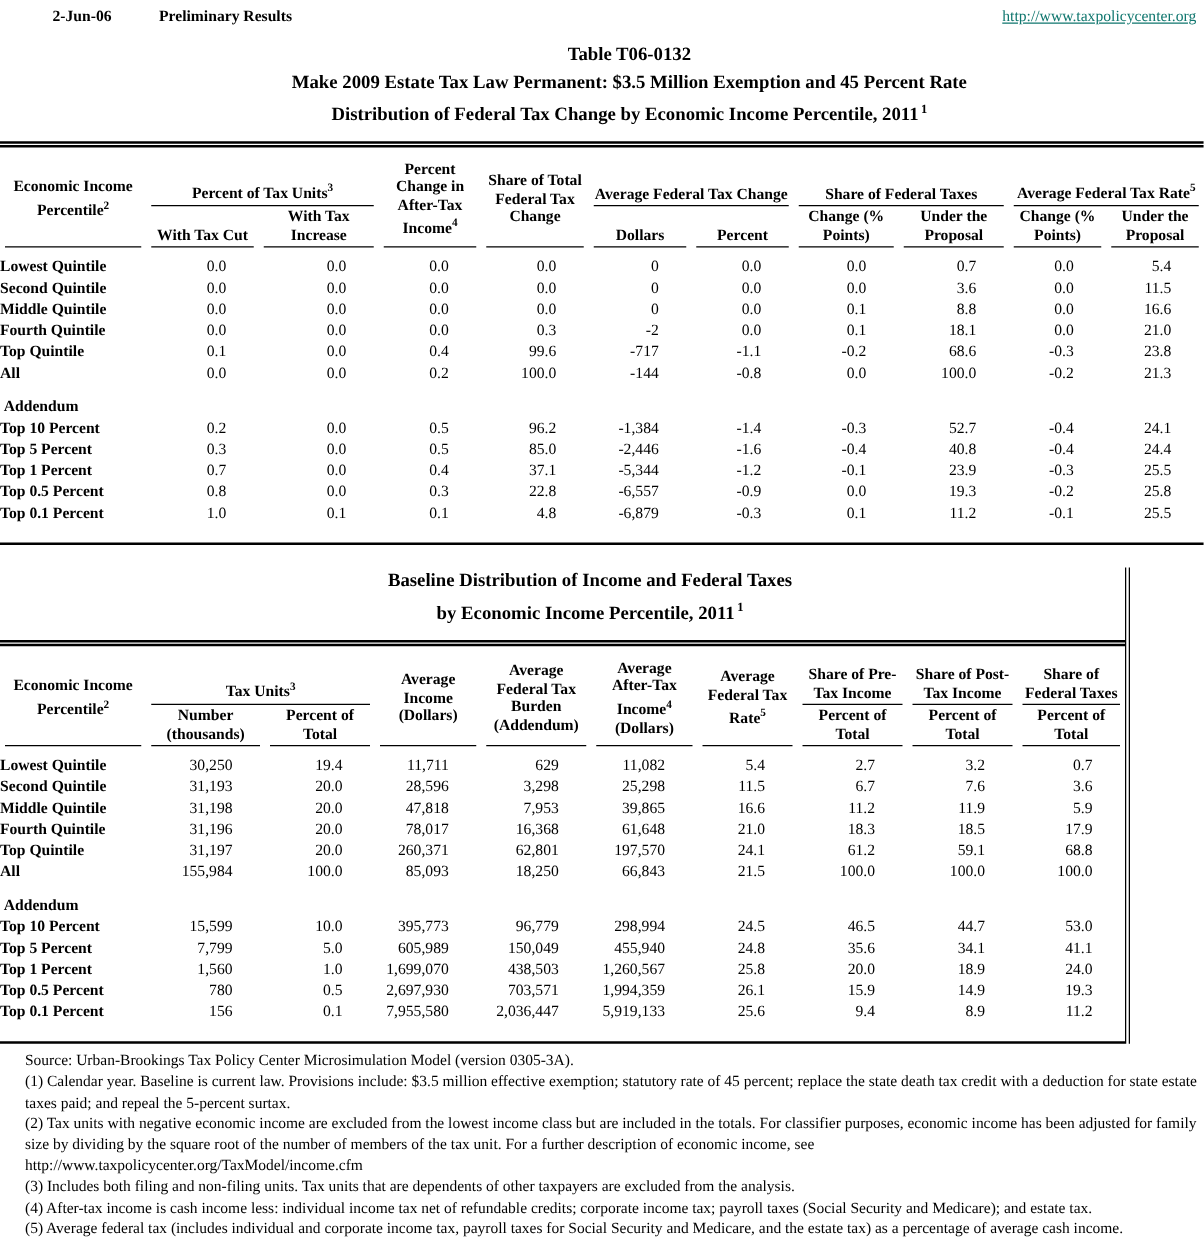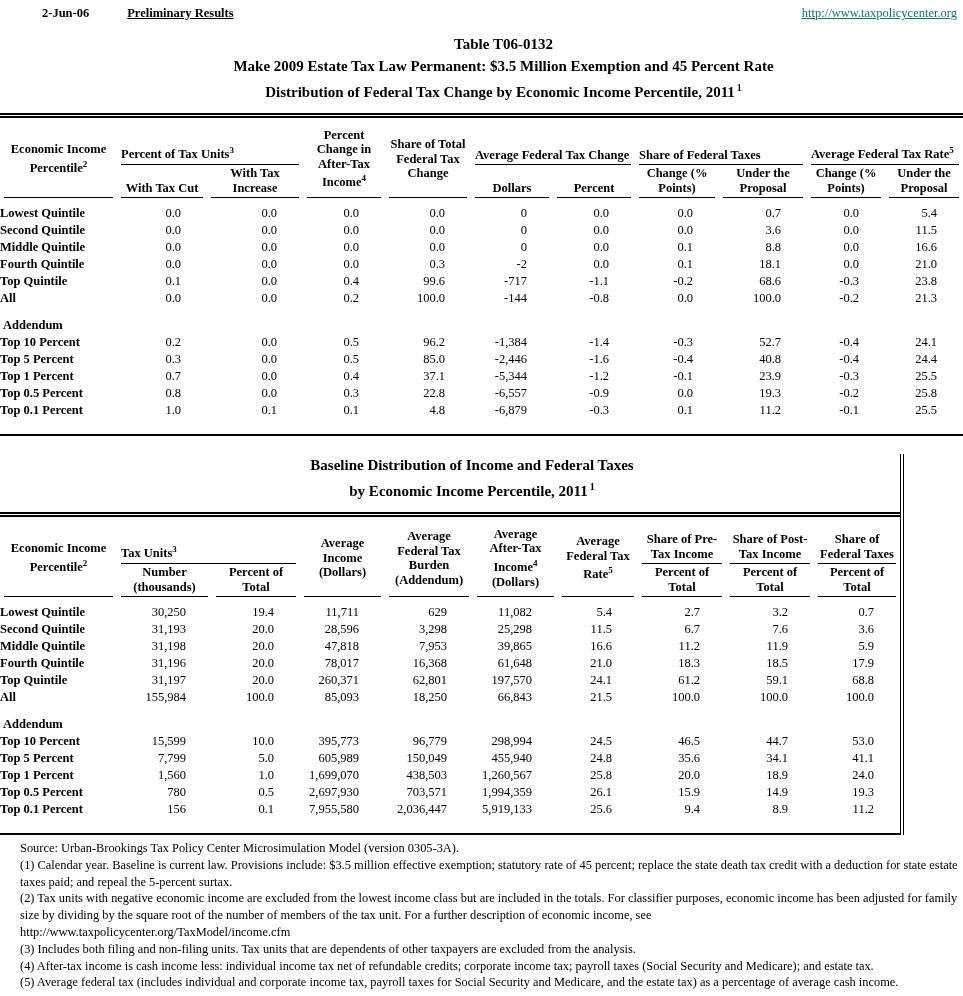--- a/index.html
+++ b/index.html
@@ -2,21 +2,21 @@
 <html><head>
 <meta charset="utf-8">
 <style>
   html,body { margin:0; padding:0; background:#fff; }
   body { width:963px; height:996px; color:#000;
          font-family:"Liberation Serif","DejaVu Serif",serif; overflow:hidden; }
 
   
   .tophdr { display:flex; align-items:baseline; font-weight:bold; font-size:12.5px;
             padding:6px 6px 0 42px; }
-  .tophdr .status { margin-left:38px;text-decoration:underline; }
+  .tophdr .status { margin-left:38px; }
   .tophdr .url { margin-left:auto; font-weight:normal; color:#0f766e;
                  text-decoration:underline; }
 
   
   .titles { font-weight:bold; font-size:15px; text-align:center;padding-left:44px; }
   .titles div { line-height:22px; }
   .t1 { margin-top:12px; }
   .t2 { margin-top:18px; }
   .titles sup { font-size:10px; margin-left:2px; }
 
@@ -25,21 +25,21 @@
               padding:2px 0 15px; margin-top:10px; }
   .w2 { width:900px; border-right:4px double #000; margin-top:12px; }
 
   table { border-collapse:collapse; table-layout:fixed; }
   #tbl1 { width:963px; }
   #tbl2 { width:900px; }
 
   th { padding:0; vertical-align:bottom; font-size:12.5px; font-weight:bold; }
   .h1,.h2,.g { border-bottom:1.5px solid #000; margin:0 4px; }
   .h1 { height:76px; display:flex; align-items:center; justify-content:center; }
-  .g  { height:42px; display:flex; align-items:flex-end; padding-bottom:2px; }
+  .g  { height:42px; display:flex; align-items:flex-end; justify-content:center; padding-bottom:2px; }
   .h2 { height:30px; display:flex; align-items:flex-end; justify-content:center; padding-bottom:2px; }
   .t  { text-align:center; line-height:14.5px; }
   th sup, td sup { font-size:9px; }
 
   tbody td { height:17px; line-height:15px; font-size:12.5px; vertical-align:middle;
              padding:0; white-space:nowrap; }
   tbody.data tr:first-child td { padding-top:7px; }
   tbody .lbl { font-weight:bold; padding-right:22px; }
   tbody .num { text-align:right; padding-right:26px; }
   .sp td { height:10px; }

